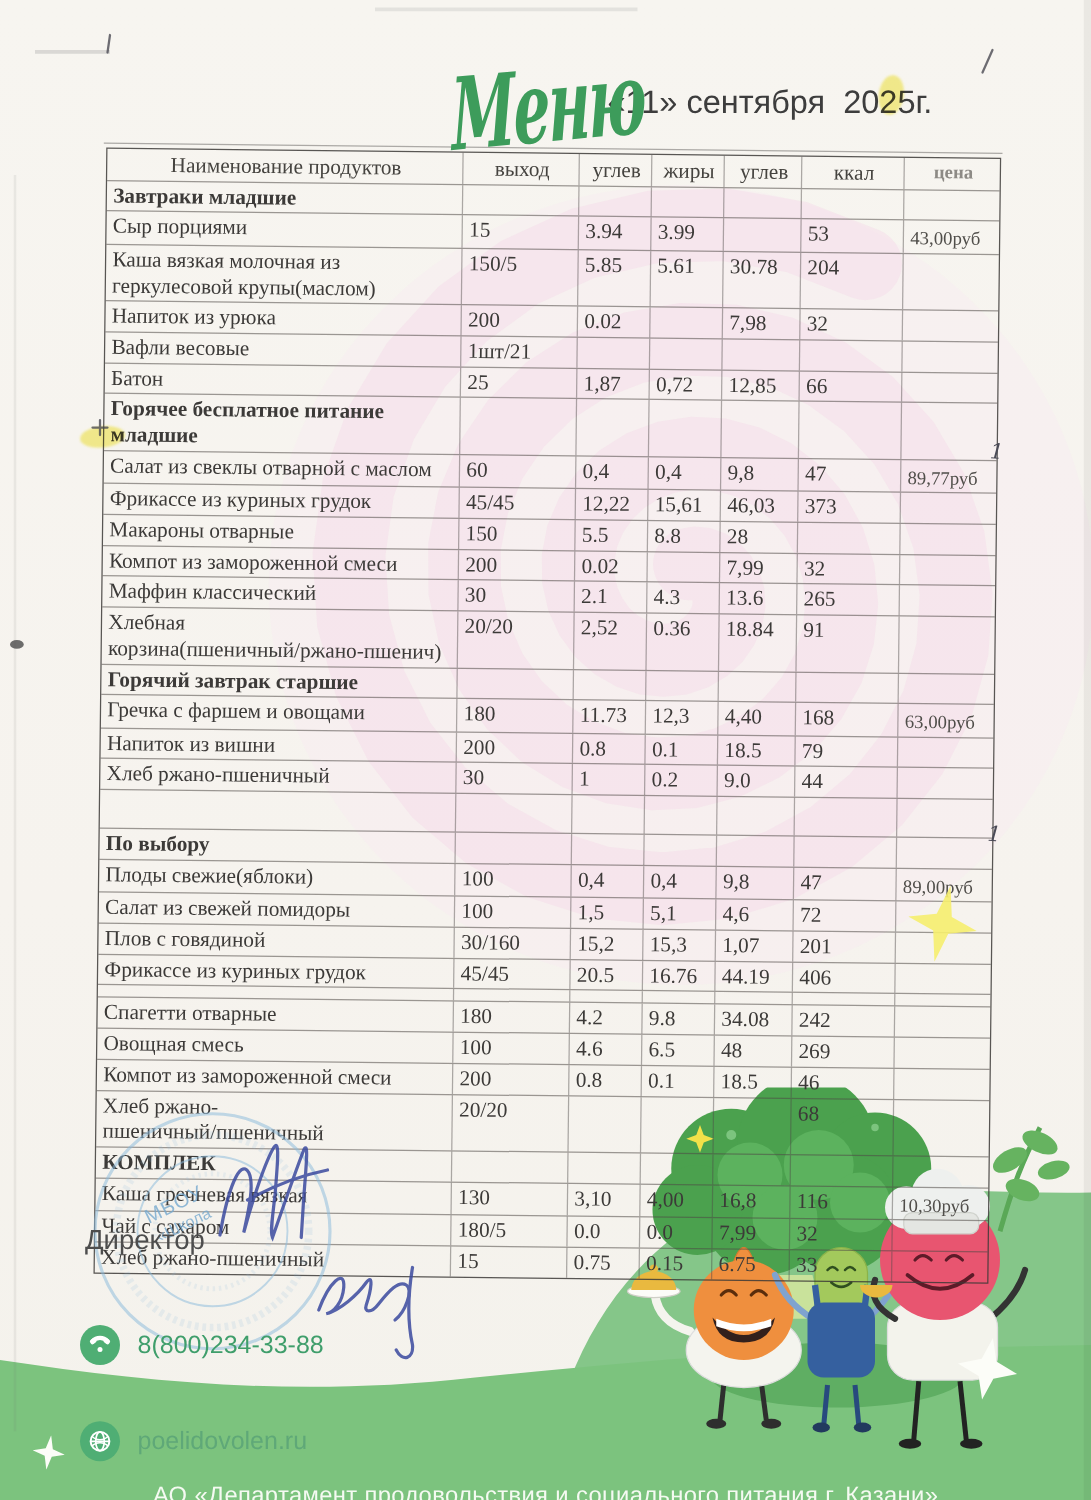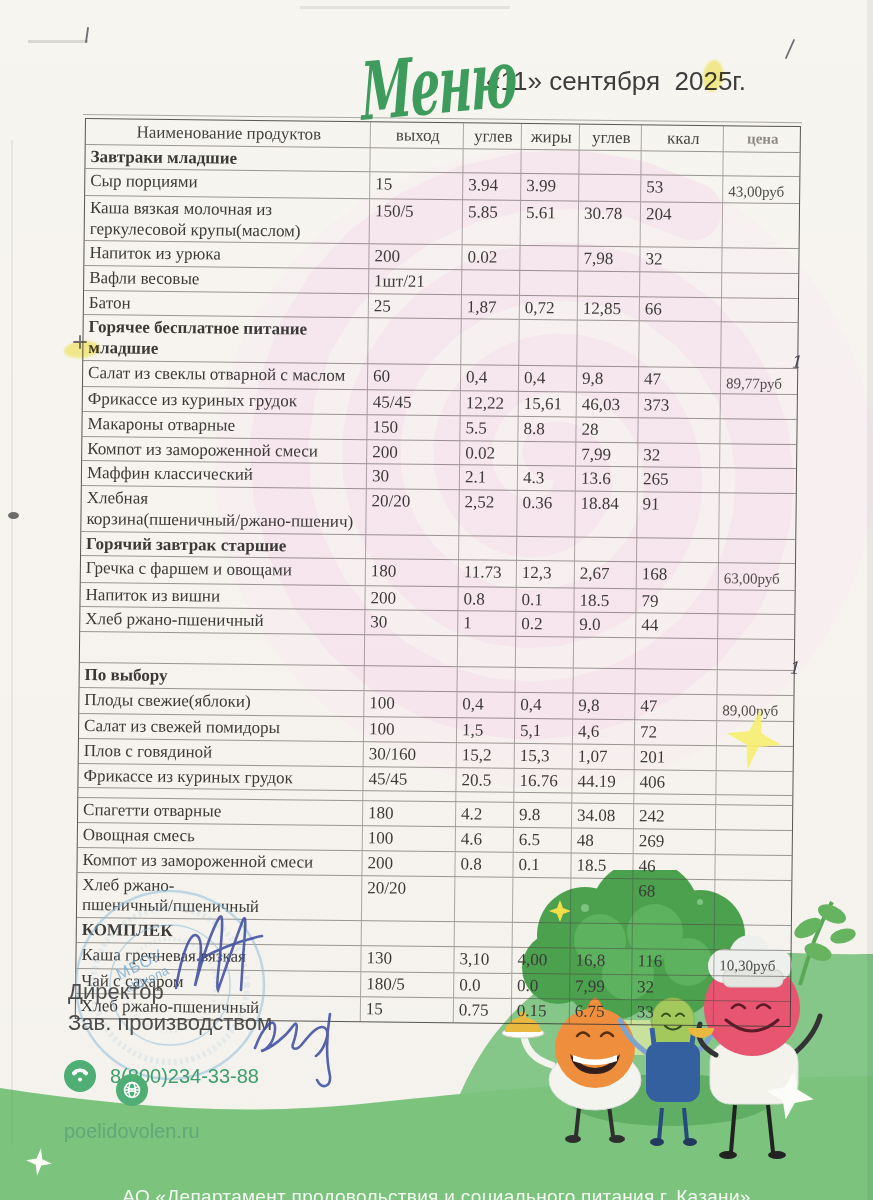--- a/index.html
+++ b/index.html
@@ -51,21 +51,21 @@
   .stamp{position:absolute;left:60px;top:880px;z-index:3;opacity:.75;}
   .stamp-text{position:absolute;left:118px;top:955px;z-index:3;transform:rotate(-26deg);
       font-family:"Liberation Sans",sans-serif;color:#76a9cf;text-align:center;opacity:.8;}
   .stamp-text .l1{font-size:16px;letter-spacing:1px;}
   .stamp-text .l2{font-size:13px;}
   .roles{position:absolute;left:68px;top:976px;z-index:4;font-family:"Liberation Sans",sans-serif;
       font-size:22px;line-height:31px;color:#4d4d4d;}
   .contact{position:absolute;left:64px;z-index:4;display:flex;align-items:center;gap:14px;
       font-family:"Liberation Sans",sans-serif;}
   .contact.phone{top:1060px;color:#3f9e6b;font-size:20px;text-align:right;}
-  .contact.site{top:1074px;color:#5fa878;font-size:20px;flex-direction:column;}
+  .contact.site{top:1137px;color:#5fa878;font-size:20px;}
   .icon-circle{width:32px;height:32px;border-radius:50%;background:var(--contact,#4fae74);
       display:flex;align-items:center;justify-content:center;flex:0 0 auto;}
   
   .footer-art{position:absolute;left:0;top:870px;z-index:1;}
   .banner{position:absolute;left:0;right:0;top:1140px;z-index:3;text-align:center;
       font-family:"Liberation Sans",sans-serif;font-size:19px;letter-spacing:.3px;color:#f5faf2;margin-top:46px;}
   .sparkle-white-l{left:26px;top:1148px;width:26px;height:28px;background:#fcfdf8;transform:rotate(8deg);z-index:4;}
 </style>
 </head>
 <body>
@@ -308,21 +308,21 @@
         <div class="cell c3"></div>
         <div class="cell c4"></div>
         <div class="cell c5"></div>
         <div class="cell c6"></div>
       </div>
       <div class="trow item">
         <div class="cell c0">Гречка с фаршем и овощами</div>
         <div class="cell c1">180</div>
         <div class="cell c2">11.73</div>
         <div class="cell c3">12,3</div>
-        <div class="cell c4">2,67</div>
+        <div class="cell c4">4,40</div>
         <div class="cell c5">168</div>
         <div class="cell c6">63,00руб</div>
       </div>
       <div class="trow item">
         <div class="cell c0">Напиток из вишни</div>
         <div class="cell c1">200</div>
         <div class="cell c2">0.8</div>
         <div class="cell c3">0.1</div>
         <div class="cell c4">18.5</div>
         <div class="cell c5">79</div>
@@ -483,21 +483,20 @@
     <circle cx="110" cy="105" r="77" fill="none" stroke="#8cbbdb" stroke-width="6" stroke-dasharray="3,3" opacity=".22"></circle>
     <circle cx="110" cy="105" r="46" fill="none" stroke="#8cbbdb" stroke-width="4" stroke-dasharray="2,3" opacity=".20"></circle>
   </svg>
   <div class="stamp-text">
     <div class="l1">МБОУ</div>
     <div class="l2">«Школа</div>
   </div>
 
   <div class="roles" id="rolesBlock">
       <div>Директор</div>
-      <div>Зав. производством</div>
     </div>
 
   <div class="contact phone">
     <div class="icon-circle">
       <svg width="20" height="20" viewBox="0 0 20 20">
         <path d="M4,7 a8,8 0 0,1 12,0" fill="none" stroke="#fff" stroke-width="3.4" stroke-linecap="round"></path>
         <rect x="2" y="5" width="5" height="4" rx="1.5" fill="#fff" transform="rotate(-35 4.5 7)"></rect>
         <rect x="13" y="5" width="5" height="4" rx="1.5" fill="#fff" transform="rotate(35 15.5 7)"></rect>
         <circle cx="10" cy="13.5" r="2" fill="#fff"></circle>
       </svg>

